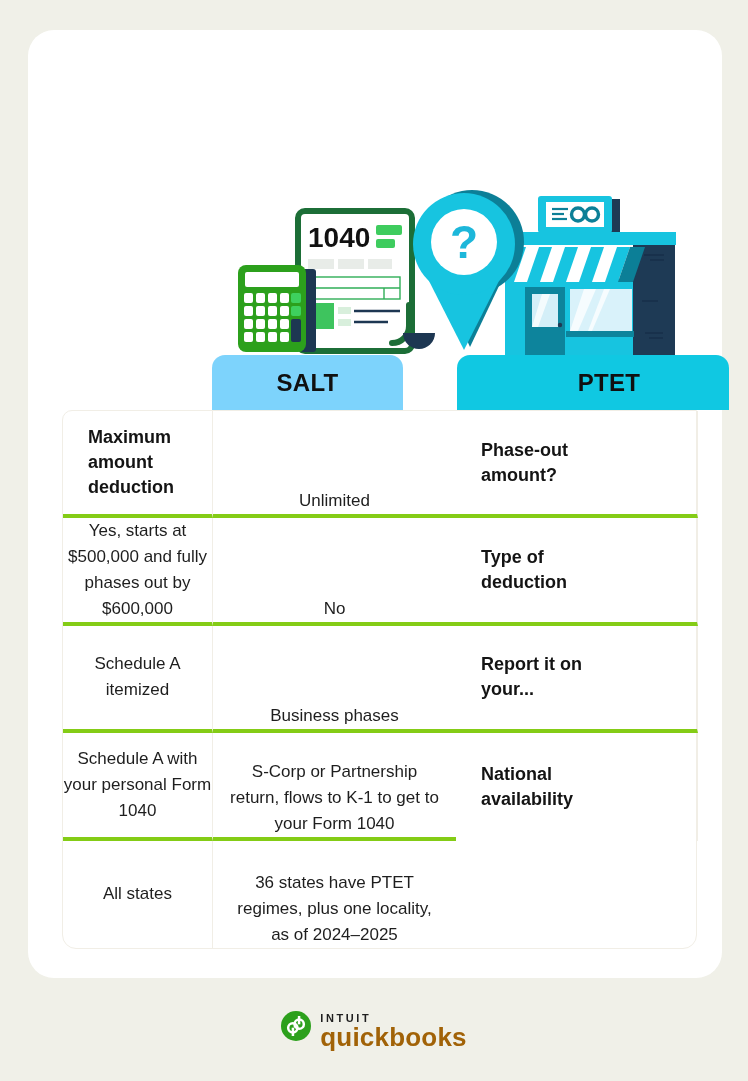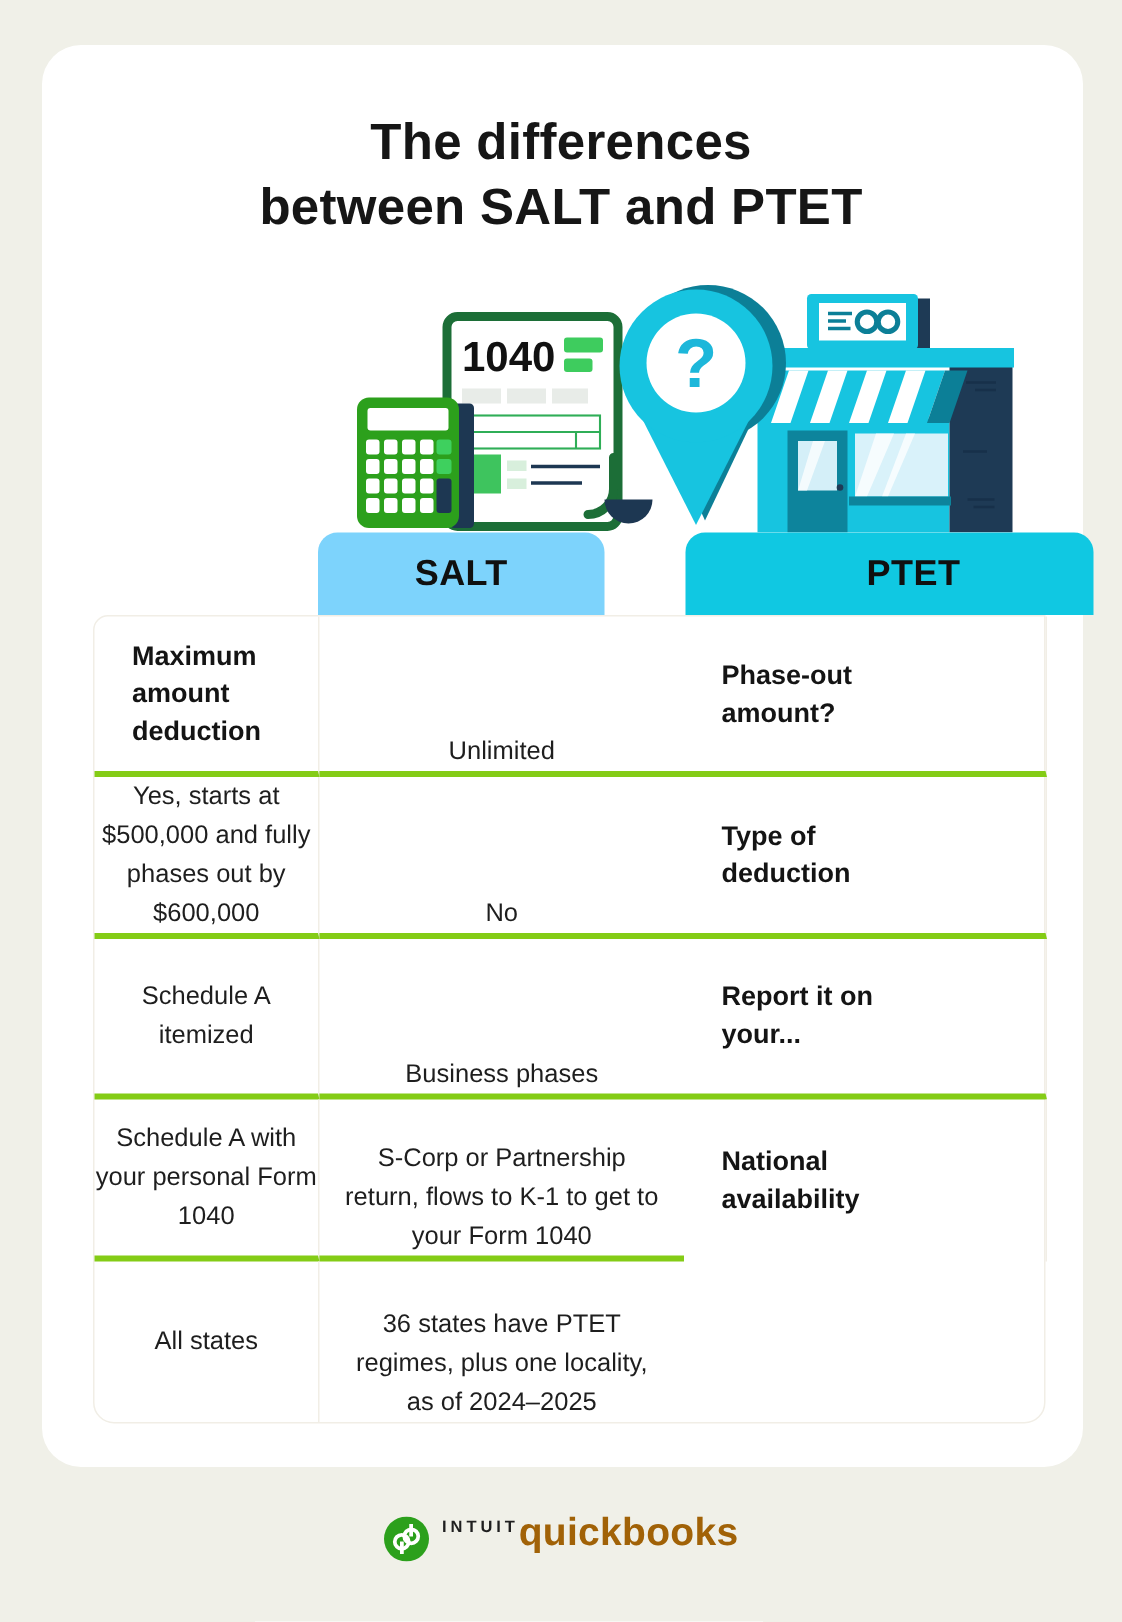--- a/index.html
+++ b/index.html
@@ -52,37 +52,36 @@
   .cell.lbl span{ display:block; max-width:102px; }
   .cell.salt span{ display:block; max-width:192px; }
   .cell.ptet span{ display:block; max-width:216px; }
 
   
   .brand{
     position:absolute; left:0; top:1008px; width:748px;
     display:flex; justify-content:center; align-items:flex-start; gap:9px;
   }
   .brand .mark{ width:30px; height:30px; margin-top:3px; }
-  .brand .words{ display:flex; flex-direction:row; }
+  .brand .words{ display:flex; flex-direction:column; }
   .brand .intuit{
     font-size:11px; font-weight:bold; letter-spacing:2.6px; color:#1f1f1f;
     line-height:12px; margin-top:4px;
   }
   .brand .qbooks{
     font-size:26px; font-weight:bold; color:#a16207; line-height:26px;
     letter-spacing:.2px;
   }
 </style>
 </head>
 <body>
 
 <div class="page">
   <div class="card"></div>
 
-  <h1 class="title"><span>The differences</span><br><span>between SALT and PTET</span></h1>
 
   <svg class="illo" viewBox="0 0 490 172">
 
     <g>
       <rect x="86" y="28" width="114" height="140" rx="7" fill="#ffffff" stroke="#1c6e37" stroke-width="6"></rect>
       <text x="96" y="64" font-family="Liberation Sans, sans-serif" font-size="28" font-weight="bold" fill="#111111">1040</text>
       <rect x="164" y="42" width="26" height="10" rx="2" fill="#3ecc5e"></rect>
       <rect x="164" y="56" width="19" height="9" rx="2" fill="#3ecc5e"></rect>
       <rect x="96" y="76" width="26" height="10" fill="#e8ece8"></rect>
       <rect x="126" y="76" width="26" height="10" fill="#e8ece8"></rect>

